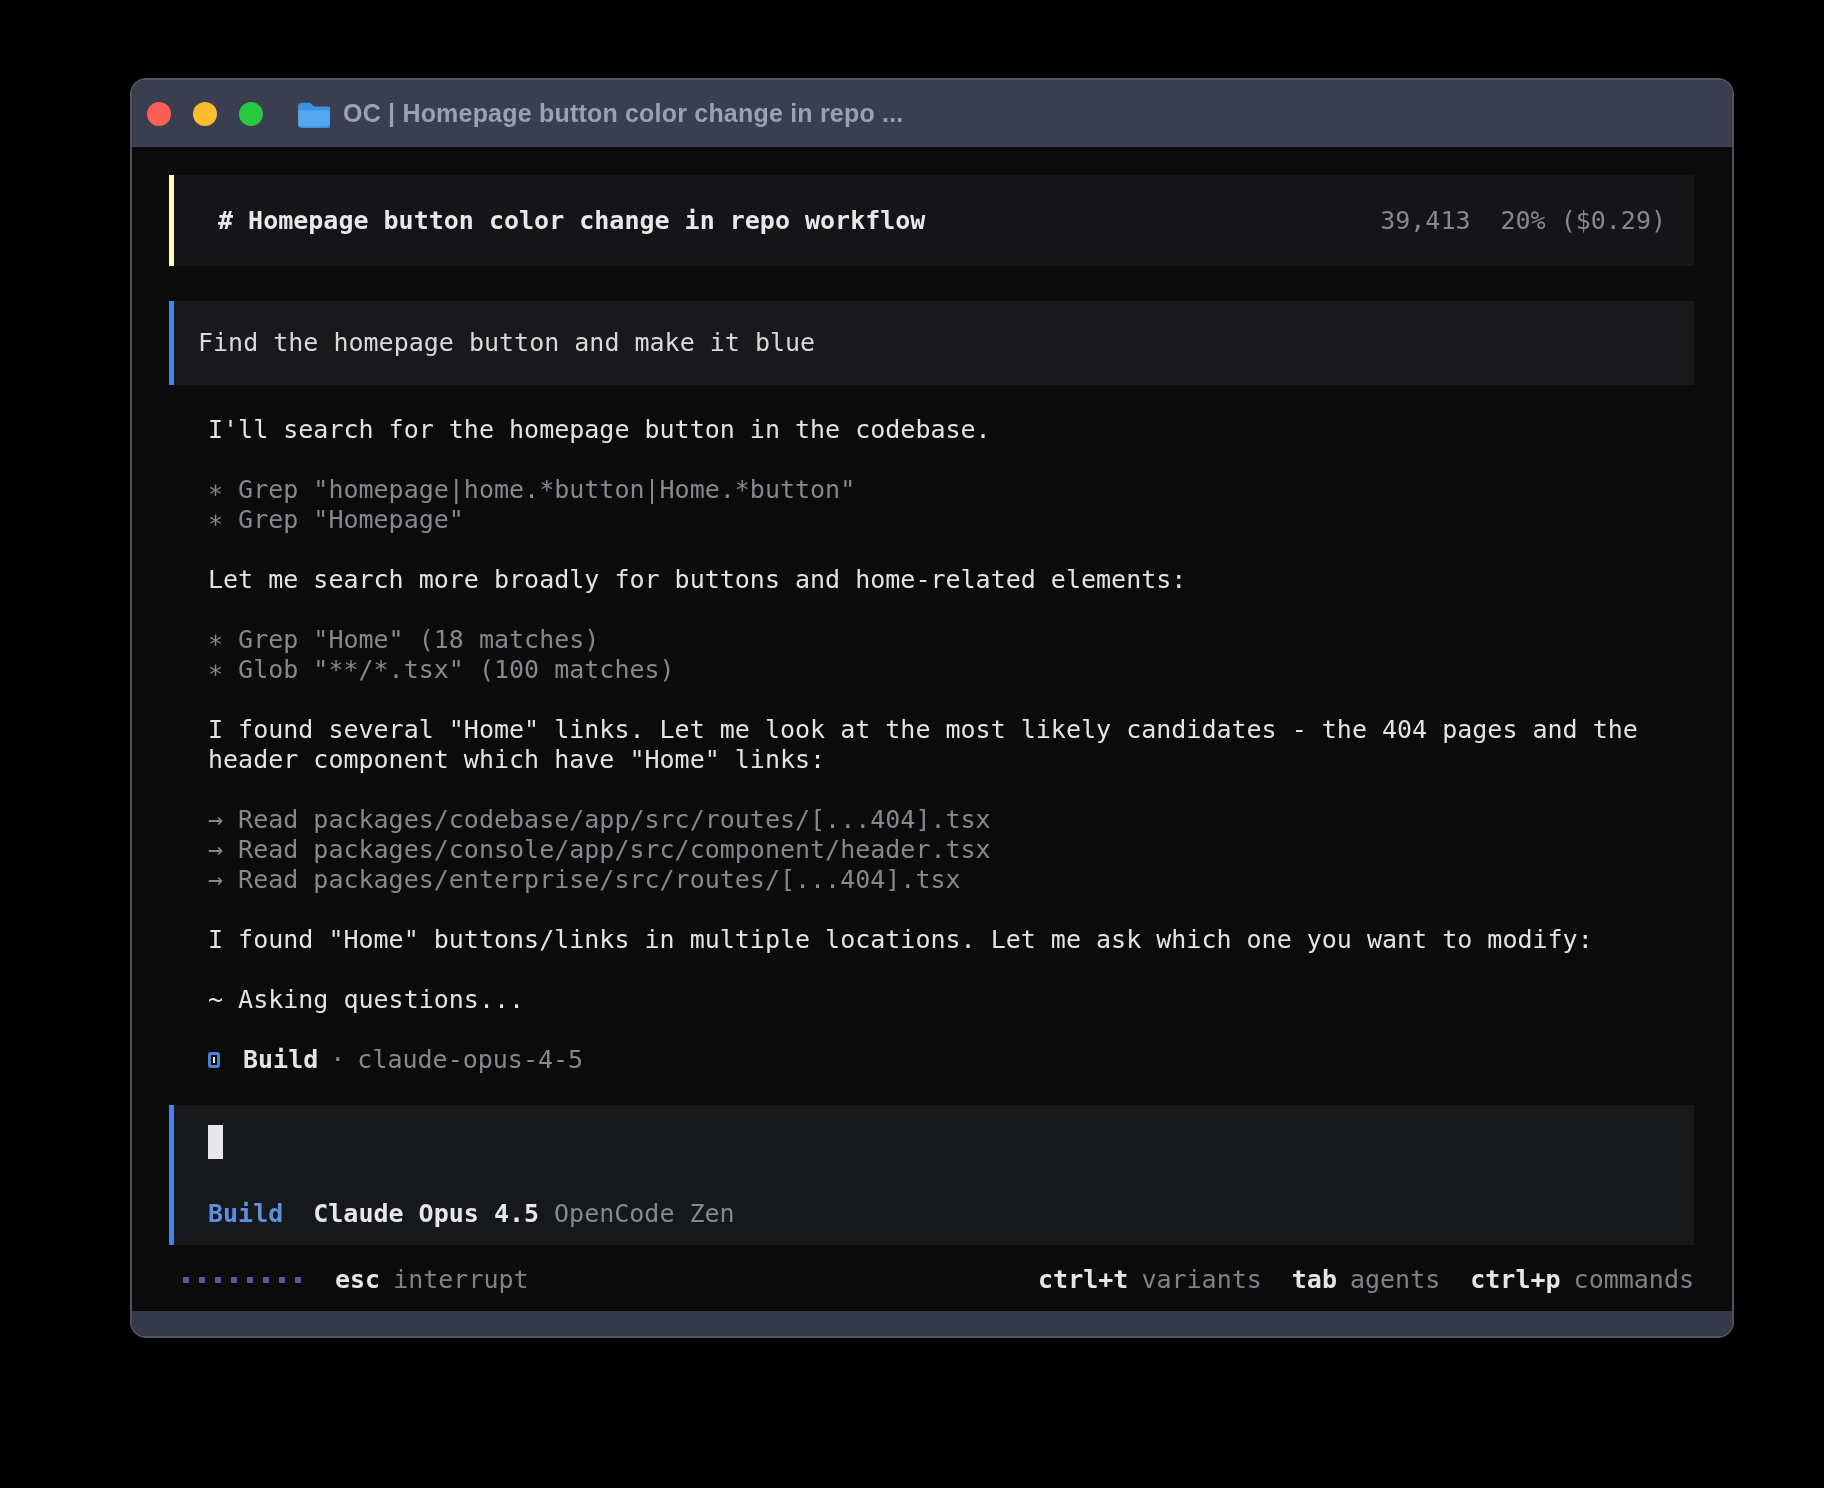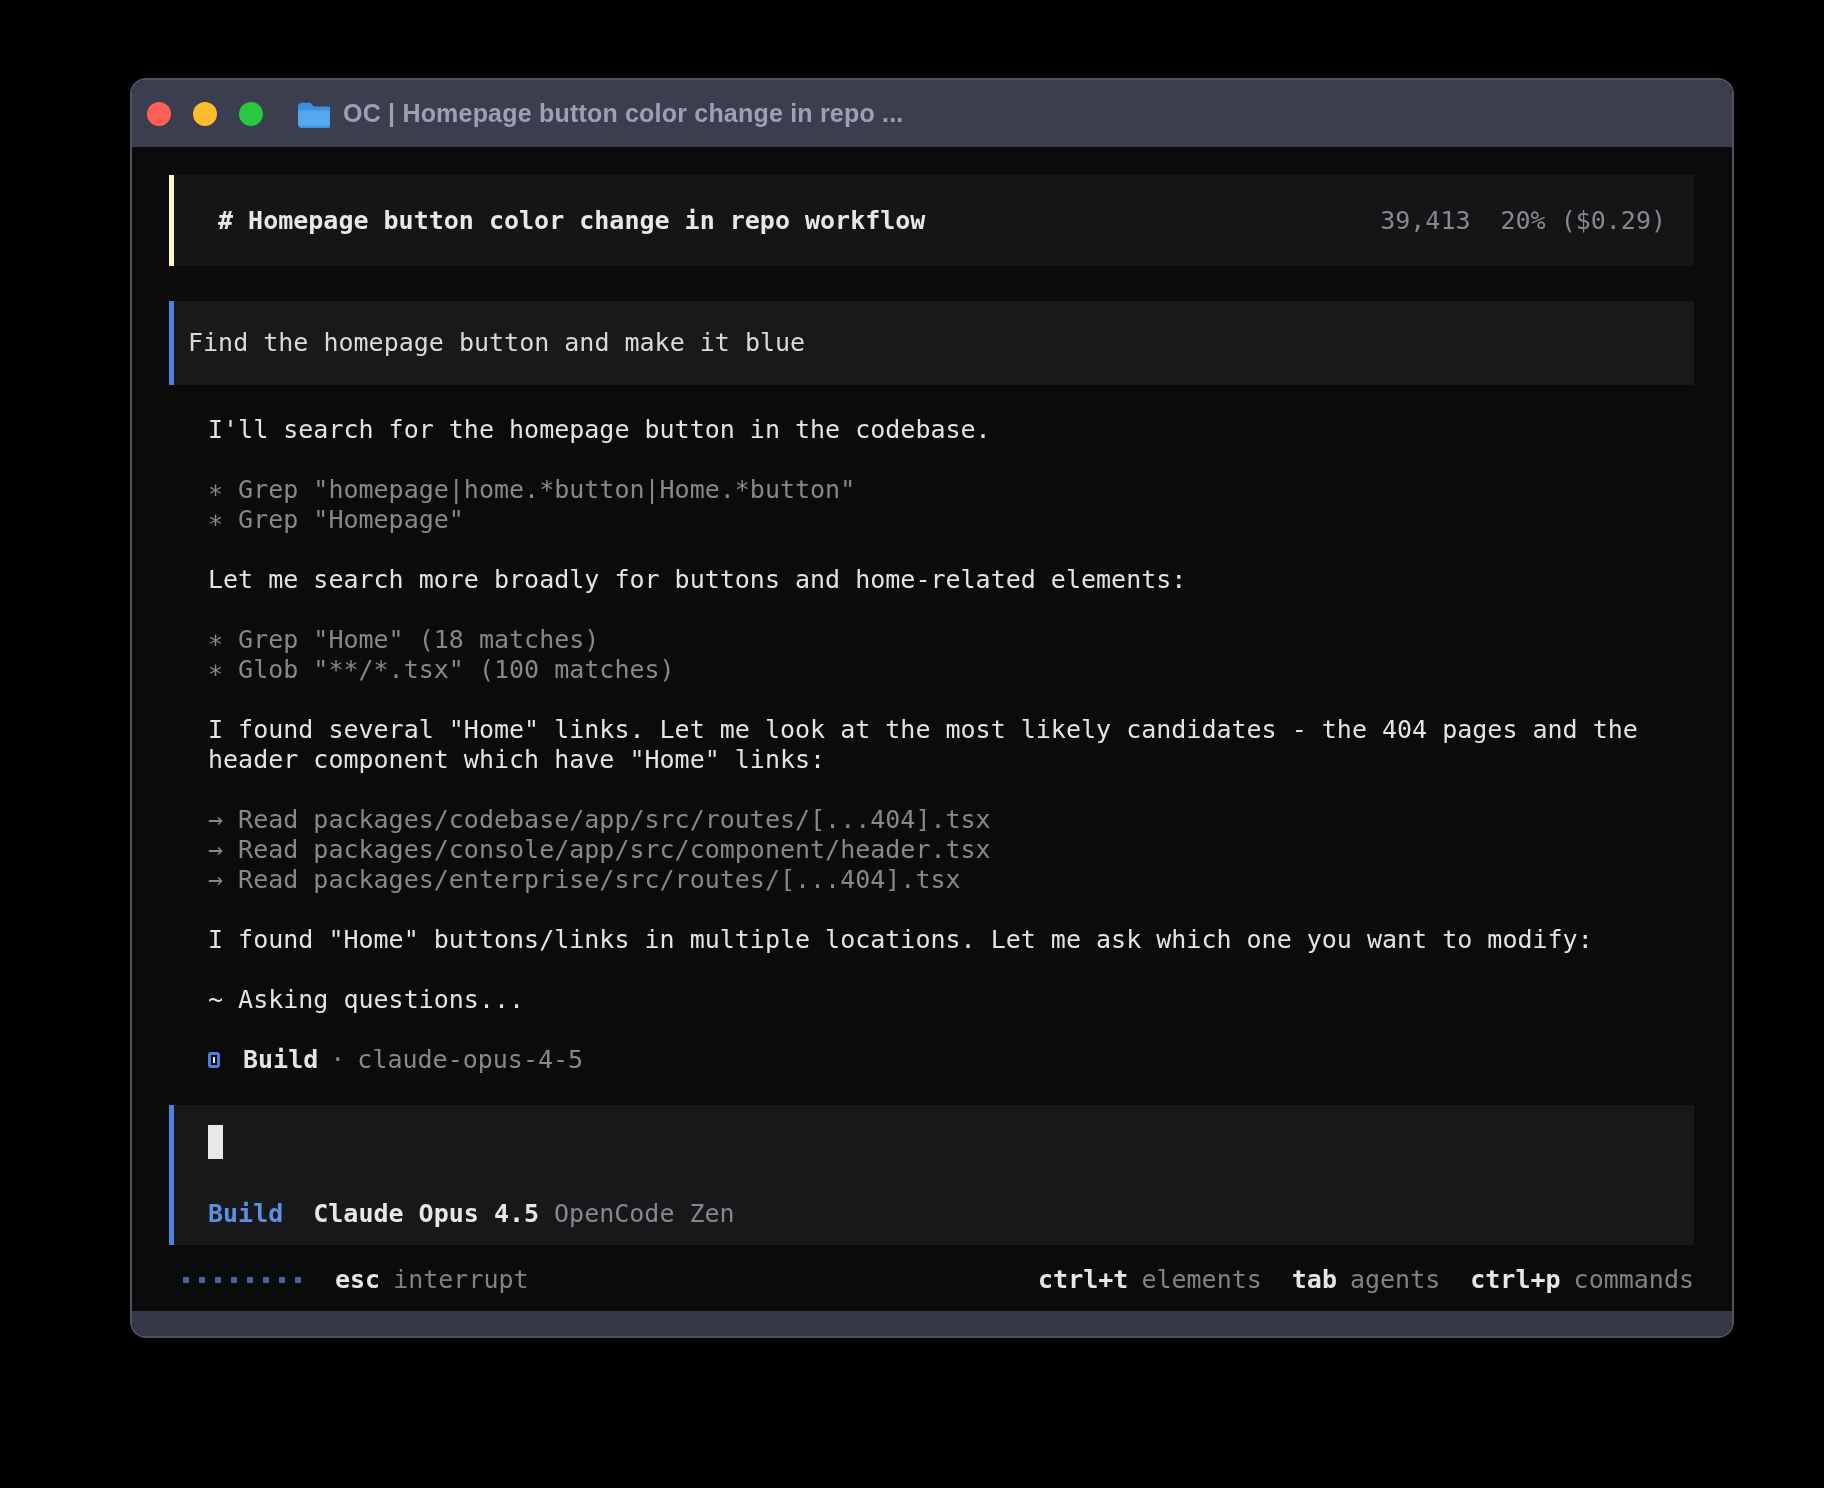--- a/index.html
+++ b/index.html
@@ -34,21 +34,21 @@
     height:91px; background:#151517; border-left:5px solid #fef9c3;
     display:flex; align-items:center; padding:0 28px 0 44px;
   }
   .session-title { font-weight:bold; color:#e7e8ea; white-space:nowrap; }
   .session-stats { margin-left:auto; display:flex; align-items:flex-start; color:#85888d; white-space:nowrap; }
   .session-stats .tokens { margin-right:30px; }
   .session-stats .pct { margin-right:15px; }
 
   .user-box {
     margin-top:35px; height:84px; background:#19191b; border-left:5px solid #4f82e0;
-    display:flex; align-items:center; padding-left:14px; color:#d9dadc;
+    display:flex; align-items:center; padding-left:24px; color:#d9dadc;
   }
 
   .chat { margin-left:39px; margin-top:30px; width:1452px; }
   .block { margin-top:30px; }
   .block:first-child { margin-top:0; }
 
   .status-line { display:flex; align-items:center; height:30px; }
   .agent-icon {
     width:12px; height:16px; border:3px solid #4c7fd8; border-radius:3px;
     margin-right:23px; position:relative; flex:none;
@@ -165,21 +165,21 @@
           <span class="dot"></span>
           <span class="dot"></span>
           <span class="dot"></span>
           <span class="dot"></span>
         </span>
       <span class="key keybar-left-key">esc</span>
       <span class="key-label">interrupt</span>
       <span class="keybar-right">
         <span class="shortcut">
           <span class="key">ctrl+t</span>
-          <span class="key-label">elements</span>
+          <span class="key-label">variants</span>
         </span>
         <span class="shortcut">
           <span class="key">tab</span>
           <span class="key-label">agents</span>
         </span>
         <span class="shortcut">
           <span class="key">ctrl+p</span>
           <span class="key-label">commands</span>
         </span>
       </span>

